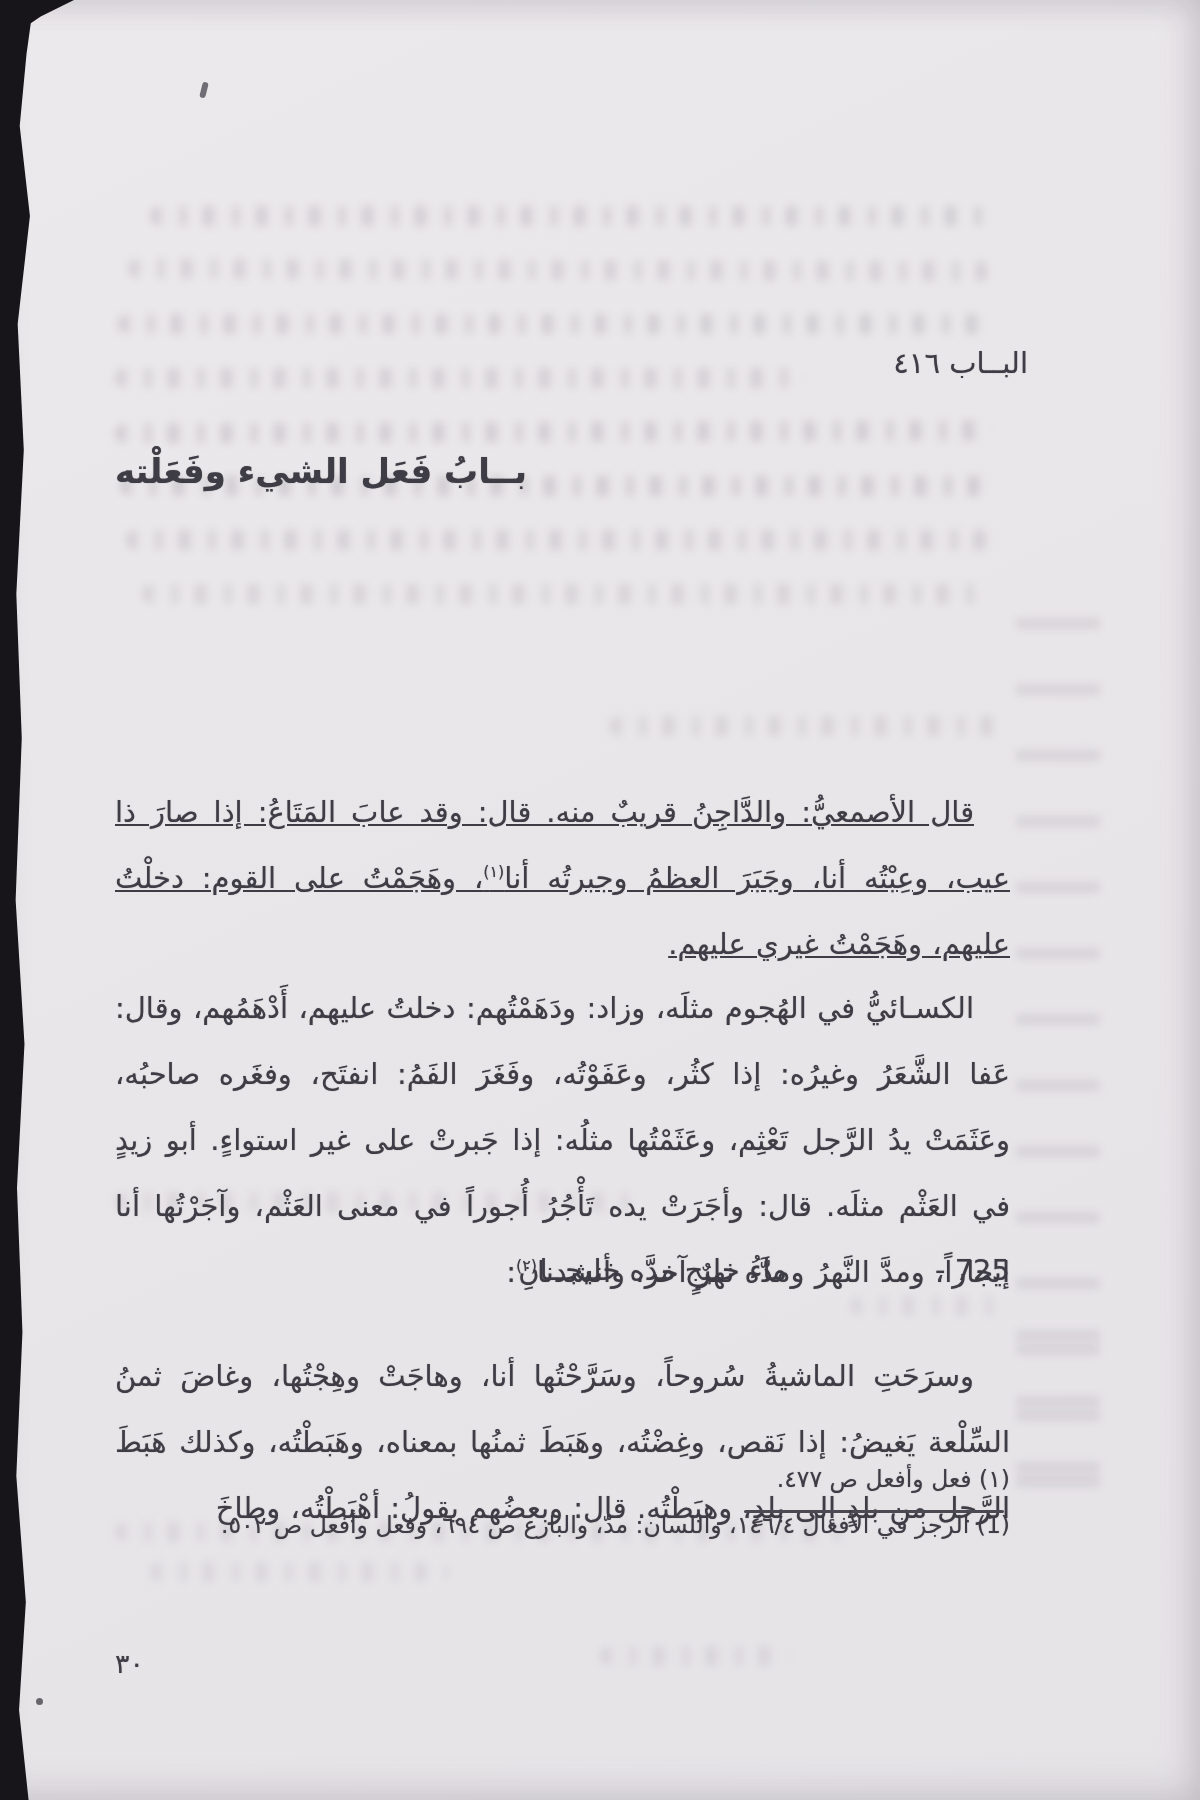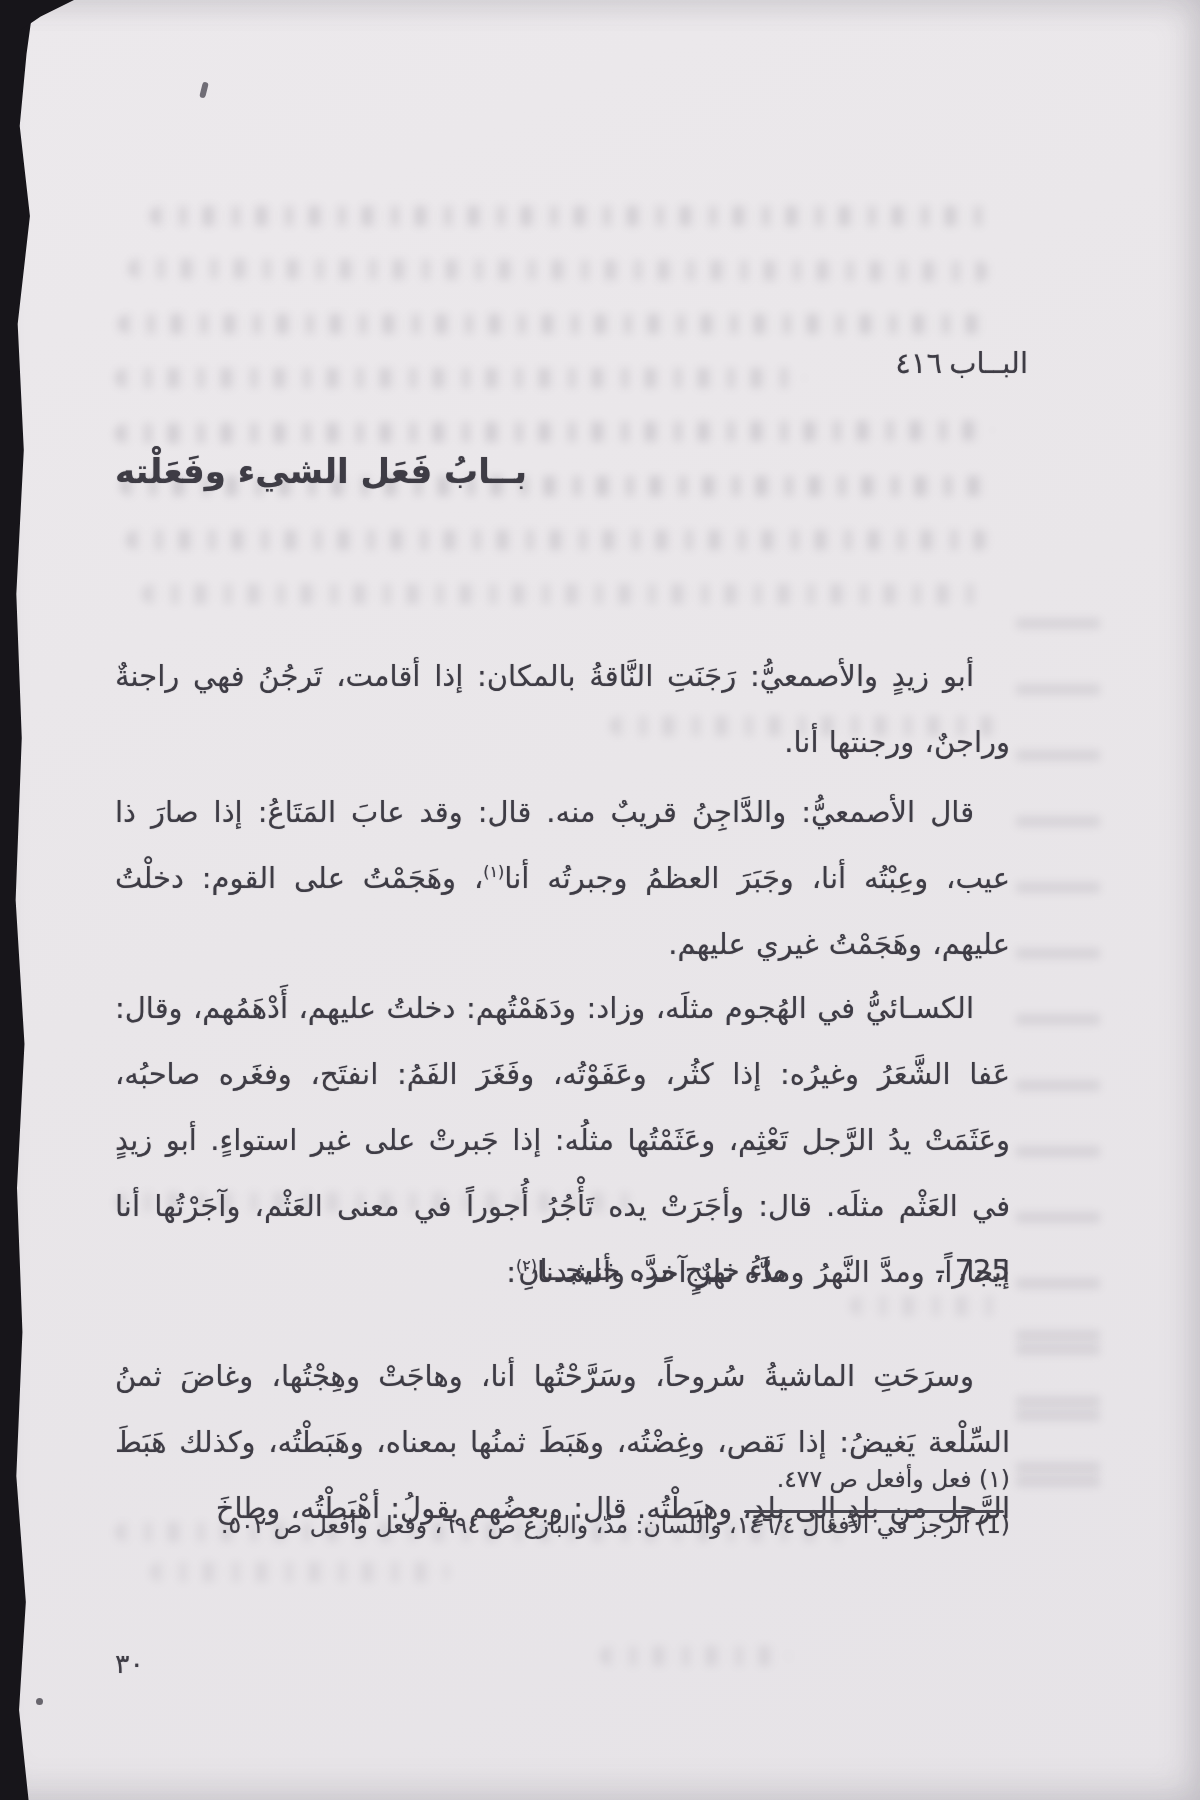--- a/index.html
+++ b/index.html
@@ -39,34 +39,34 @@
     filter:blur(4px);
   }
   .ghost-strip{
     position:absolute;
     background:repeating-linear-gradient(180deg, rgba(106,101,114,.32) 0 11px, transparent 11px 66px);
     filter:blur(4px);opacity:.42;
   }
   
   .ink{color:#3e3c45;text-shadow:0 0 1px rgba(62,60,69,.55);}
   .chapter-marker{
-    position:absolute;right:172px;top:346px;font-size:29px;letter-spacing:.5px;font-family:Liberation Serif, serif;
+    position:absolute;right:172px;top:346px;font-size:29px;letter-spacing:.5px;
   }
   .page-title{
     position:absolute;right:190px;top:428px;width:895px;text-align:left;
     font-size:34px;font-weight:bold;
   }
   .para{
     position:absolute;right:190px;width:895px;
     font-size:29px;line-height:66px;
     text-align:justify;text-align-last:right;direction:rtl;word-spacing:1px;
   }
   .para.indent{text-indent:36px;}
   .p1{top:614px;}
-  .p2{top:750px;}
+  .p2{top:750px;text-decoration:underline;}
   .p3{top:946px;}
   .p4{top:1314px;}
   .verse-line{
     position:absolute;right:190px;top:1240px;width:895px;
     font-size:29px;line-height:60px;direction:rtl;
     display:flex;align-items:baseline;gap:148px;
   }
   sup{font-size:.55em;line-height:0;}
   .footnote-rule{
     position:absolute;right:196px;top:1510px;width:260px;height:3px;
@@ -105,21 +105,20 @@
   <div class="ghost" style="left:115px;top:1522px;width:740px;opacity:.26;"></div>
   <div class="ghost" style="left:150px;top:1562px;width:300px;opacity:.24;"></div>
   <div class="ghost" style="left:600px;top:1646px;width:190px;opacity:.26;"></div>
   <div class="ghost-strip" style="left:1016px;top:618px;width:84px;height:900px;"></div>
   <div class="ghost-strip" style="left:1016px;top:1330px;width:84px;height:180px;"></div>
 
   <div class="chapter-marker ink">البــاب ٤١٦</div>
 
   <h1 class="page-title ink">بــابُ فَعَل الشيء وفَعَلْته</h1>
 
-  <p class="para indent ink p1">أبو زيدٍ والأصمعيُّ: رَجَنَتِ النَّاقةُ بالمكان: إذا أقامت، تَرجُنُ فهي راجنةٌ وراجنٌ، ورجنتها أنا.</p>
 
   <p class="para indent ink p2">قال الأصمعيُّ: والدَّاجِنُ قريبٌ منه. قال: وقد عابَ المَتَاعُ: إذا صارَ ذا عيب، وعِبْتُه أنا، وجَبَرَ العظمُ وجبرتُه أنا<sup>(١)</sup>، وهَجَمْتُ على القوم: دخلْتُ عليهم، وهَجَمْتُ غيري عليهم.</p>
 
   <p class="para indent ink p3">الكسـائيُّ في الهُجوم مثلَه، وزاد: ودَهَمْتُهم: دخلتُ عليهم، أَدْهَمُهم، وقال: عَفا الشَّعَرُ وغيرُه: إذا كثُر، وعَفَوْتُه، وفَغَرَ الفَمُ: انفتَح، وفغَره صاحبُه، وعَثَمَتْ يدُ الرَّجل تَعْثِم، وعَثَمْتُها مثلُه: إذا جَبرتْ على غير استواءٍ. أبو زيدٍ في العَثْم مثلَه. قال: وأجَرَتْ يده تَأْجُرُ أُجوراً في معنى العَثْم، وآجَرْتُها أنا إيجاراً، ومدَّ النَّهرُ ومدَّه نهرٌ آخر، وأنشدنا<sup>(٢)</sup>:</p>
 
   <div class="verse-line ink">
     <span>725 -</span>
     <span>ماءُ خليجٍ مدَّه خليجــانِ</span>
   </div>
 

